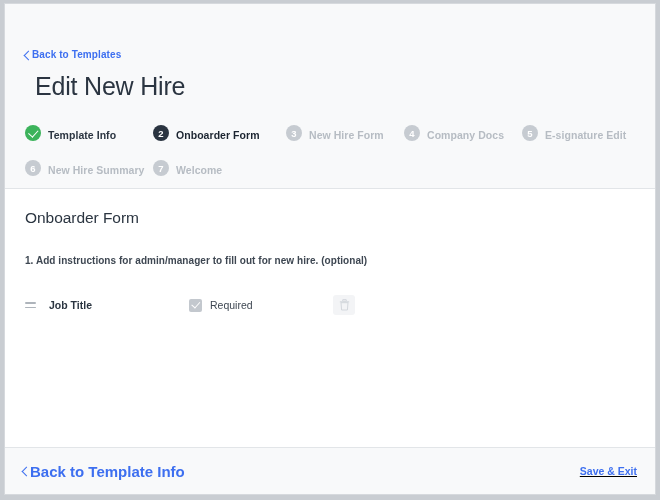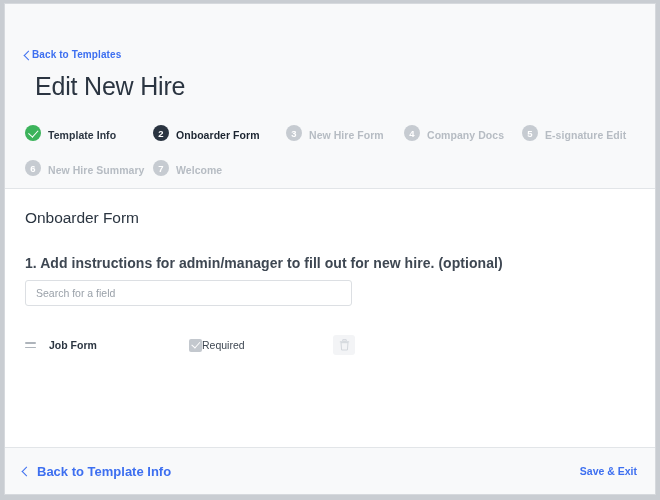--- a/index.html
+++ b/index.html
@@ -126,21 +126,21 @@
     overflow: hidden;
   }
   .section-title {
     font-size: 15.5px;
     font-weight: 400;
     color: #2b3541;
     margin: 0 0 0 0;
     letter-spacing: -0.05px;
   }
   .q-label {
-    font-size: 14px;
+    font-size: 10px;
     font-weight: bold;
     color: #3e4752;
     letter-spacing: 0.05px;
     margin: 28px 0 9px 0;
   }
   .ta {
     display: block;
     width: 327px;
     height: 68px;
     box-sizing: border-box;
@@ -217,20 +217,21 @@
     font-size: 10.5px;
     font-weight: bold;
     color: #2b3541;
     width: 140px;
     flex: 0 0 auto;
     margin-left: 4px;
   }
   .req-wrap {
     display: flex;
     align-items: center;
+    gap: 8px;
     flex: 1 1 auto;
   }
   .cbox {
     width: 13px;
     height: 13px;
     border-radius: 2px;
     background: #c3c8ce;
     display: flex;
     align-items: center;
     justify-content: center;
@@ -267,30 +268,30 @@
     background: #f8f9fa;
     border-top: 1px solid #e2e5e8;
     display: flex;
     align-items: center;
     justify-content: space-between;
     padding: 0 18px;
   }
   .footer-left {
     display: inline-flex;
     align-items: center;
-    gap: 7px;
     color: #3d6ff0;
-    font-size: 13px;
+    font-size: 15px;
     font-weight: bold;
     cursor: pointer;
   }
   .footer-right {
     display: flex;
     align-items: center;
     gap: 16px;
+    text-decoration: underline;
   }
   .link-btn {
     color: #3d6ff0;
     font-size: 10.5px;
     font-weight: bold;
     cursor: pointer;
     background: none;
     border: none;
     font-family: "Liberation Sans", sans-serif;
     padding: 0;
@@ -366,28 +367,27 @@
   </div>
 
   <div class="content">
 
     <h2 class="section-title">Onboarder Form</h2>
 
     <div class="q-label">1. Add instructions for admin/manager to fill out for new hire. (optional)</div>
 
 
 
-    <input class="search-input" type="text" placeholder="Search for a field" style="">
 
     <div class="field-row">
       <span class="drag-handle">
           <i></i>
           <i></i>
         </span>
-      <span class="field-name">Job Form</span>
+      <span class="field-name">Job Title</span>
       <span class="req-wrap">
         <span class="cbox">
             <span class="tick2"></span>
           </span>
         <span class="req-label">Required</span>
       </span>
       <span class="trash-btn">
         <svg width="11" height="12" viewBox="0 0 11 12">
           <rect x="3.6" y="0.6" width="3.8" height="1.5" rx="0.4" fill="none" stroke="#d4d8dd" stroke-width="1"></rect>
           <rect x="0.8" y="2.2" width="9.4" height="1.3" rx="0.3" fill="#d4d8dd"></rect>

